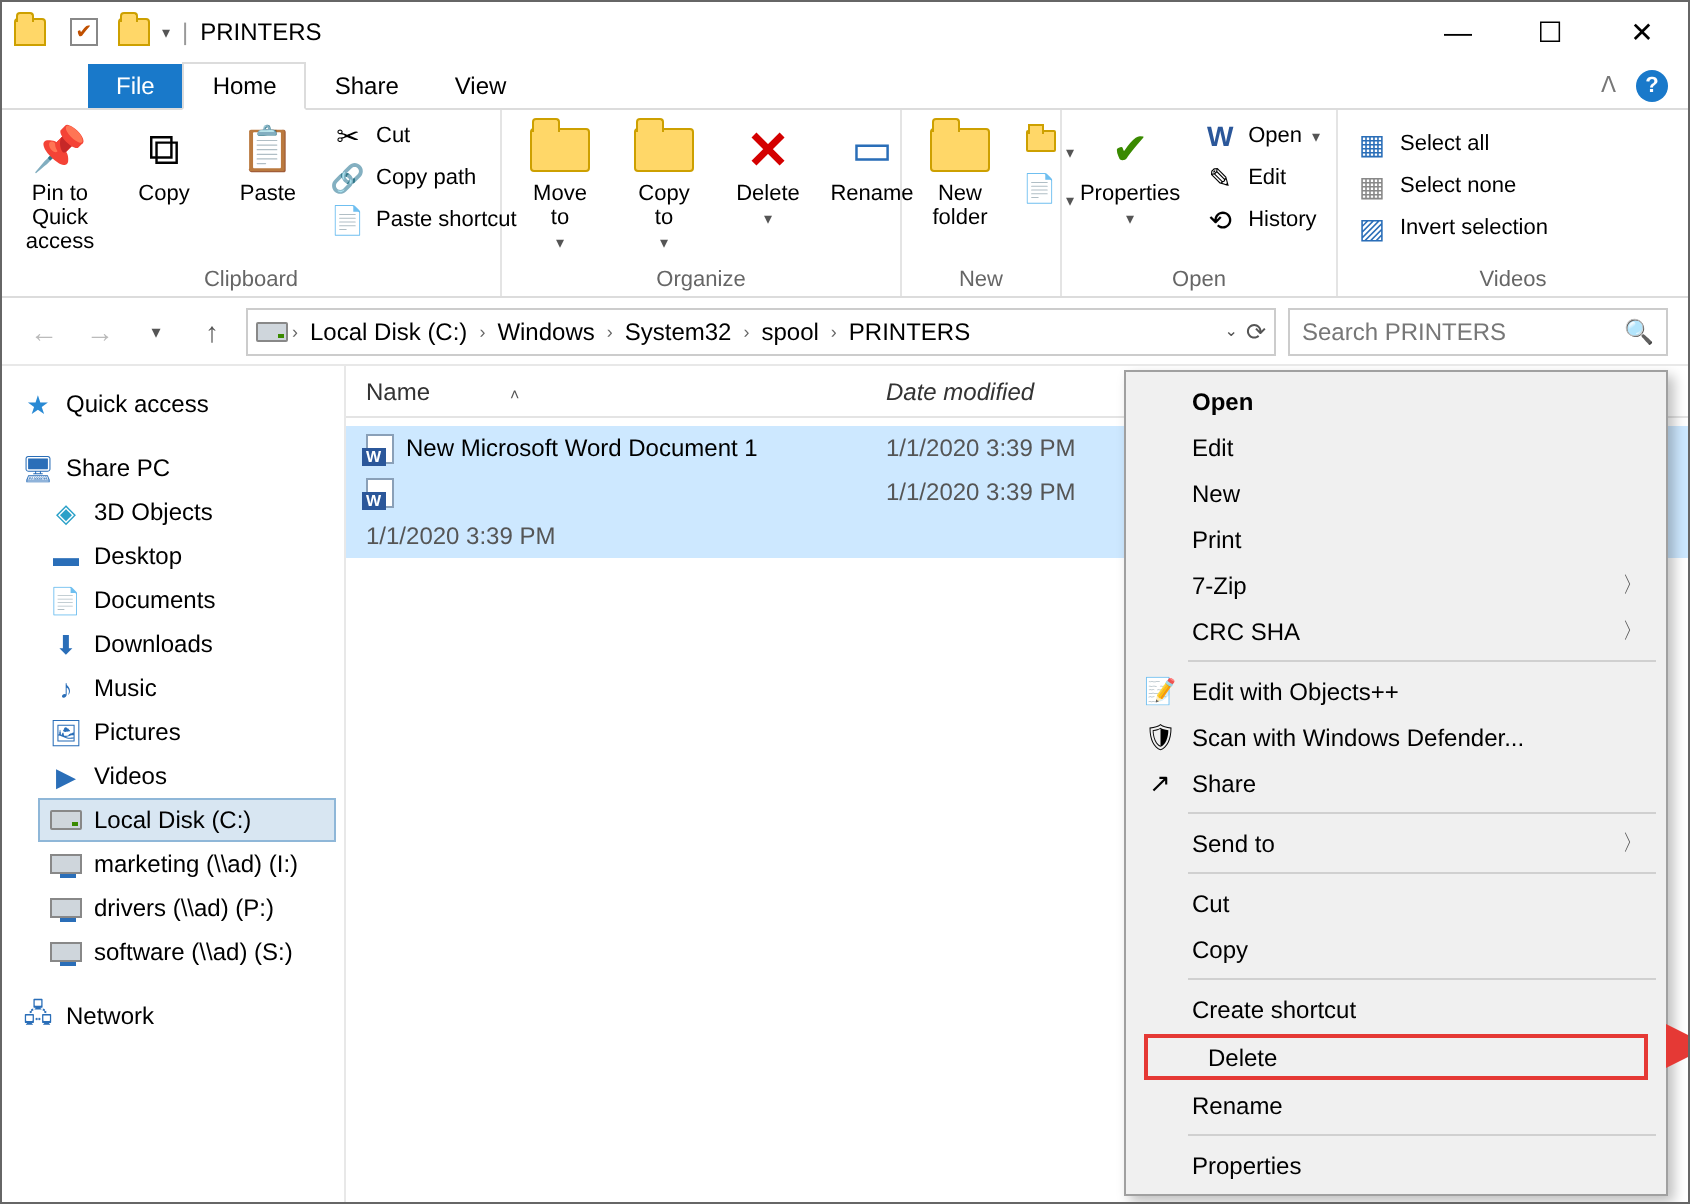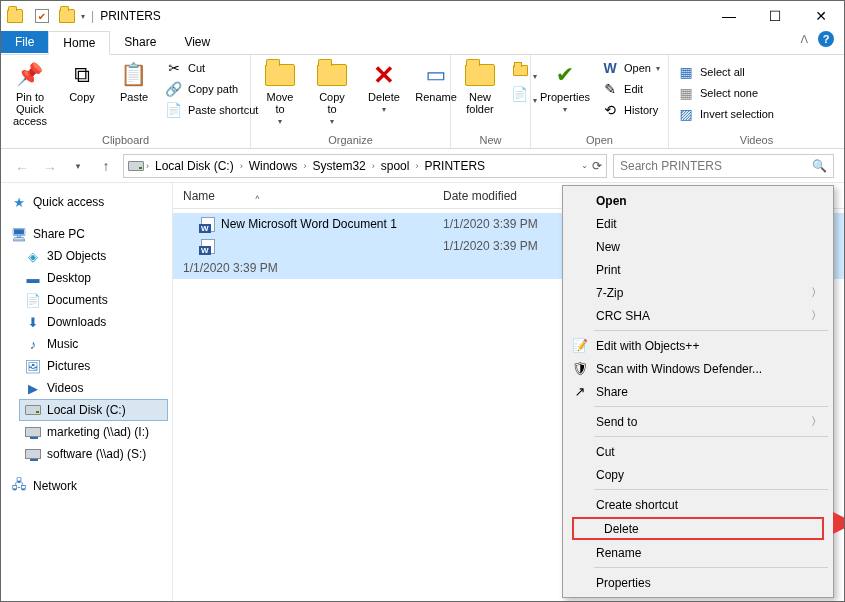--- a/index.html
+++ b/index.html
@@ -11,21 +11,21 @@
   .titlebar .tb-icons { display: flex; gap: 4px; align-items: center; }
   .tb-folder { width: 16px; height: 14px; background: #ffd768; border: 1px solid #cda000; border-radius: 2px 2px 0 0; position: relative; }
   .tb-folder::before { content:""; position:absolute; top:-4px; left:0; width:7px; height:4px; background:#ffd768; border:1px solid #cda000; border-bottom:none; border-radius:2px 2px 0 0;}
   .tb-sep { color: #999; margin: 0 6px; }
   .tb-title { font-size: 12px; }
   .winbtns { margin-left: auto; display: flex; }
   .winbtn { width: 46px; height: 30px; display:flex; align-items:center; justify-content:center; font-size:14px; }
   .chk { width:14px; height:14px; border:1px solid #888; display:inline-flex; align-items:center; justify-content:center; font-size:10px; color:#c05000;}
 
   
-  .menutabs { height: 24px; display:flex; align-items:flex-start; border-bottom:1px solid #dcdcdc; }
+  .menutabs { height: 24px; display:flex; align-items:center; border-bottom:1px solid #dcdcdc;padding-left:43px; }
   .menutab { padding: 4px 14px; font-size:12px; display:flex; align-items:center;}
   .menutab.file { background:#1979ca; color:#fff; }
   .menutab.active { border-top:1px solid #dcdcdc; border-left:1px solid #dcdcdc; border-right:1px solid #dcdcdc; border-bottom:1px solid #fff; margin-bottom:-1px; background:#fff;}
   .menutabs .help { margin-left:auto; display:flex; align-items:center; gap:10px; padding-right:10px;}
   .help-circle { width:16px; height:16px; border-radius:50%; background:#1979ca; color:#fff; font-size:11px; display:flex; align-items:center; justify-content:center; font-weight:bold;}
 
   
   .ribbon { height: 94px; border-bottom:1px solid #dcdcdc; background:#fff; display:flex; }
   .rgroup { border-right:1px solid #e4e4e4; padding: 4px 8px 2px; display:flex; flex-direction:column; }
   .rgroup .label { text-align:center; font-size:11px; color:#666; margin-top:auto; }
@@ -41,45 +41,45 @@
   .dropdown-caret { font-size:8px; color:#555;}
   .checkmark-big { color:#3a8a00; font-size:22px;}
 
   
   .navbar { height: 34px; display:flex; align-items:center; gap:6px; padding:0 10px; border-bottom:1px solid #e8e8e8;}
   .navbtn { width:22px; height:22px; display:flex; align-items:center; justify-content:center; color:#555; font-size:14px;}
   .navbtn.disabled { color:#bbb; }
   .addr { flex:1; height:24px; border:1px solid #ccc; display:flex; align-items:center; padding:0 4px; gap:2px; font-size:12px;}
   .crumb { padding:0 4px; display:flex; align-items:center; gap:3px;}
   .crumb-sep { color:#666; font-size:9px; }
-  .search { width:221px; height:24px; border:1px solid #ccc; display:flex; align-items:center; padding:0 6px; color:#777; font-size:12px; justify-content:space-between;}
+  .search { width:190px; height:24px; border:1px solid #ccc; display:flex; align-items:center; padding:0 6px; color:#777; font-size:12px; justify-content:space-between;}
 
   
   .body { flex:1; display:flex; overflow:hidden; }
   .tree { width:172px; border-right:1px solid #e8e8e8; padding:8px 4px; overflow:hidden;}
   .tree-item { display:flex; align-items:center; gap:6px; padding:3px 6px; font-size:12px; white-space:nowrap;}
   .tree-item.sel { background:#d8e6f2; border:1px solid #8fb7d8; padding:2px 5px;}
   .tree-sub { padding-left:14px; }
   .ico-sm { width:16px; height:16px; display:inline-flex; align-items:center; justify-content:center; font-size:13px;}
   .folder-ico { width:15px; height:11px; background:#ffd768; border:1px solid #cda000; border-radius:1px; display:inline-block; position:relative;}
   .folder-ico::before{content:"";position:absolute;top:-4px;left:0;width:6px;height:4px;background:#ffd768;border:1px solid #cda000;border-bottom:none;}
   .drive-ico { width:16px; height:10px; background:#cfd6dc; border:1px solid #888; border-radius:1px; position:relative; display:inline-block;}
   .drive-ico::after{content:"";position:absolute;right:1px;bottom:1px;width:3px;height:2px;background:#3a8a00;}
   .netdrive-ico { width:16px; height:10px; background:#cfd6dc; border:1px solid #888; position:relative; display:inline-block;}
   .netdrive-ico::after{content:"";position:absolute;left:4px;bottom:-3px;width:8px;height:2px;background:#2a6eb8;}
 
   .list { flex:1; display:flex; flex-direction:column; position:relative;}
   .cols { height:26px; display:flex; align-items:center; border-bottom:1px solid #e4e4e4; font-size:12px; color:#333;}
   .col { padding:0 10px; }
-  .col.name{width:260px;} .col.date{width:146px;} .col.type{width:124px;} .col.size{width:80px;}
+  .col.name{width:260px;} .col.date{width:146px;font-style:italic;} .col.type{width:124px;} .col.size{width:80px;}
   .sort-caret{font-size:8px;color:#555;margin-left:40px;}
   .rows { padding-top:4px;}
   .row { height:22px; display:flex; align-items:center; font-size:12px;}
   .row.sel { background:#cde8ff; }
-  .row .rname{width:260px; padding-left:28px; display:flex; align-items:center; gap:6px;}
+  .row .rname{width:260px; padding-left:10px; display:flex; align-items:center; gap:6px;}
   .row .rdate{width:146px; padding-left:10px; color:#555;}
   .word-ico{width:14px;height:15px;background:#fff;border:1px solid #8aa0b8;position:relative;display:inline-block;}
   .word-ico::after{content:"W";position:absolute;left:-3px;bottom:-2px;font-size:8px;font-weight:bold;color:#fff;background:#2b579a;padding:0 2px;}
 
   
   .ctx { position:absolute; right:10px; top:2px; width:272px; background:#f0f0f0; border:1px solid #a0a0a0; box-shadow:3px 3px 6px rgba(0,0,0,.25); padding:3px; font-size:12px;}
   .ctx-item { height:23px; display:flex; align-items:center; padding-left:30px; position:relative;}
   .ctx-item.bold { font-weight:600;}
   .ctx-item .arrow { margin-left:auto; margin-right:8px; font-size:11px; color:#555;}
   .ctx-sep { height:1px; background:#d0d0d0; margin:3px 2px 3px 28px;}
@@ -331,20 +331,26 @@
         <div class="tree-item">
             <span class="ico-sm">
               <span class="netdrive-ico"></span>
             </span>
             <span>marketing (\\ad) (I:)</span>
           </div>
         <div class="tree-item">
             <span class="ico-sm">
               <span class="netdrive-ico"></span>
             </span>
+            <span>drivers (\\ad) (P:)</span>
+          </div>
+        <div class="tree-item">
+            <span class="ico-sm">
+              <span class="netdrive-ico"></span>
+            </span>
             <span>software (\\ad) (S:)</span>
           </div>
       </div>
       <div style="height:10px"></div>
       <div class="tree-item">
           <span class="ico-sm" style="color:#2a6eb8">🖧</span>
           <span>Network</span>
         </div>
     </div>
 

